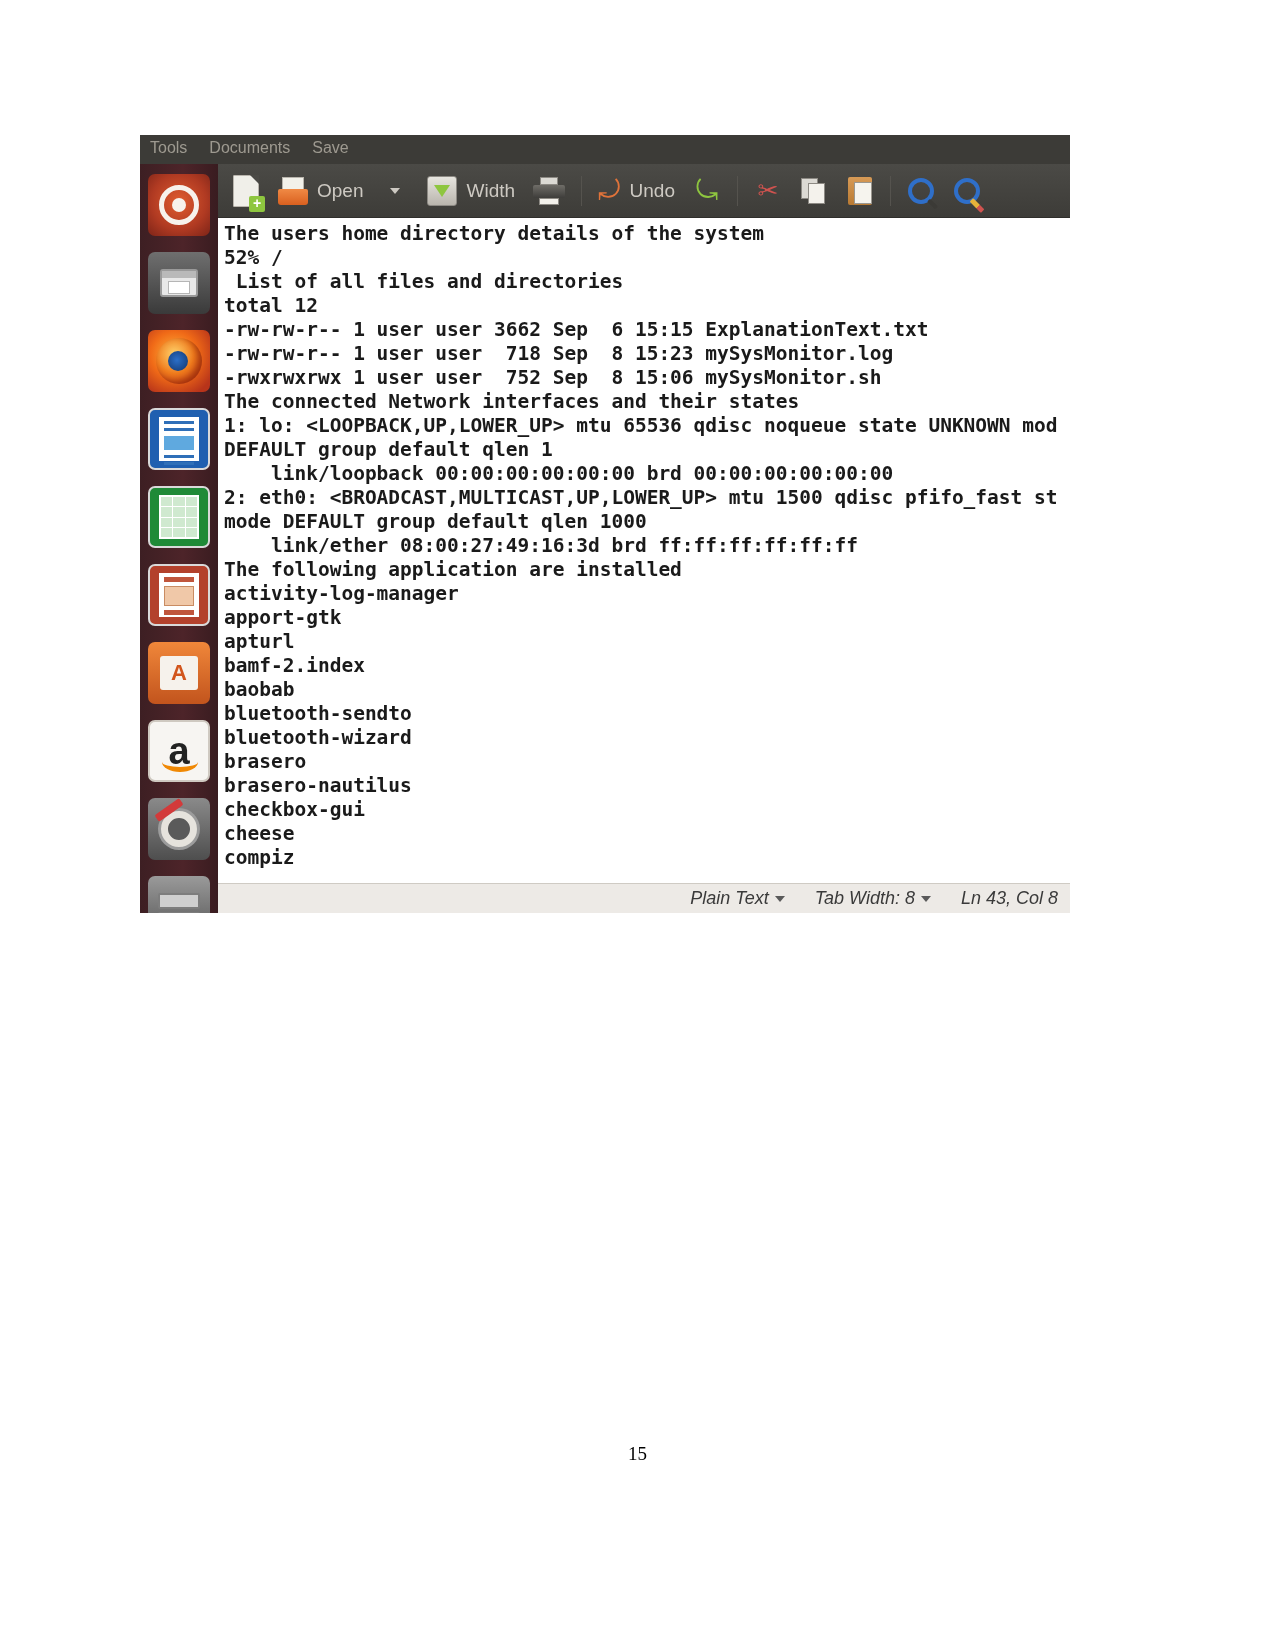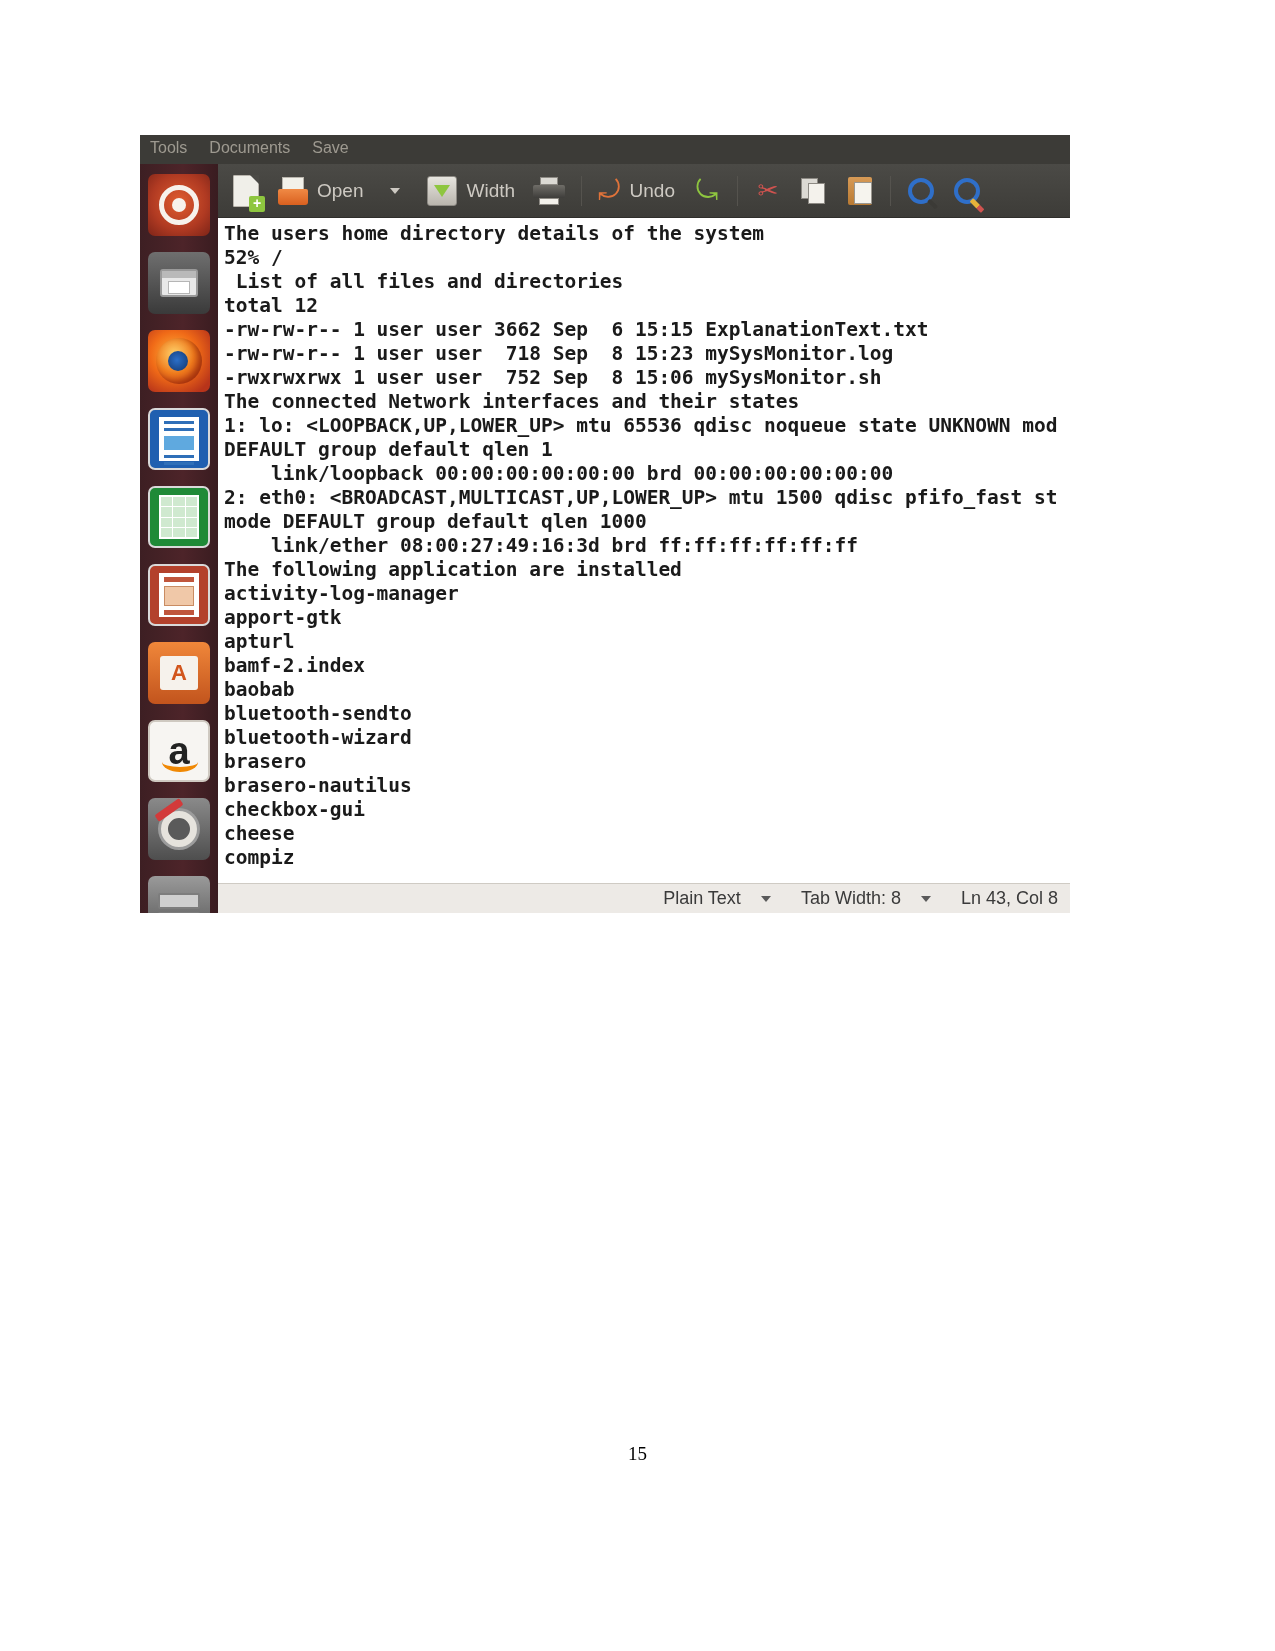--- a/index.html
+++ b/index.html
@@ -246,21 +246,21 @@
 
   
   .statusbar {
     height: 30px; flex: 0 0 30px;
     background: #edeae6;
     border-top: 1px solid #cfcbc4;
     display: flex; align-items: center; justify-content: flex-end;
     gap: 30px; padding-right: 12px;
     color: #3a3a3a; font-size: 18px;
   }
-  .statusbar .grp { display: flex; align-items: center; gap: 20px; }
+  .statusbar .grp { display: flex; align-items: center; gap: 6px; font-style: italic; }
   .statusbar .cr { width:0;height:0;border-left:5px solid transparent;border-right:5px solid transparent;
       border-top:6px solid #5a5a5a; }
 
   
   .pagenum {
     position: absolute; left: 0; right: 0; top: 1443px;
     text-align: center;
     font-family: "Liberation Serif", serif;
     font-size: 19px; color: #000;
   }

